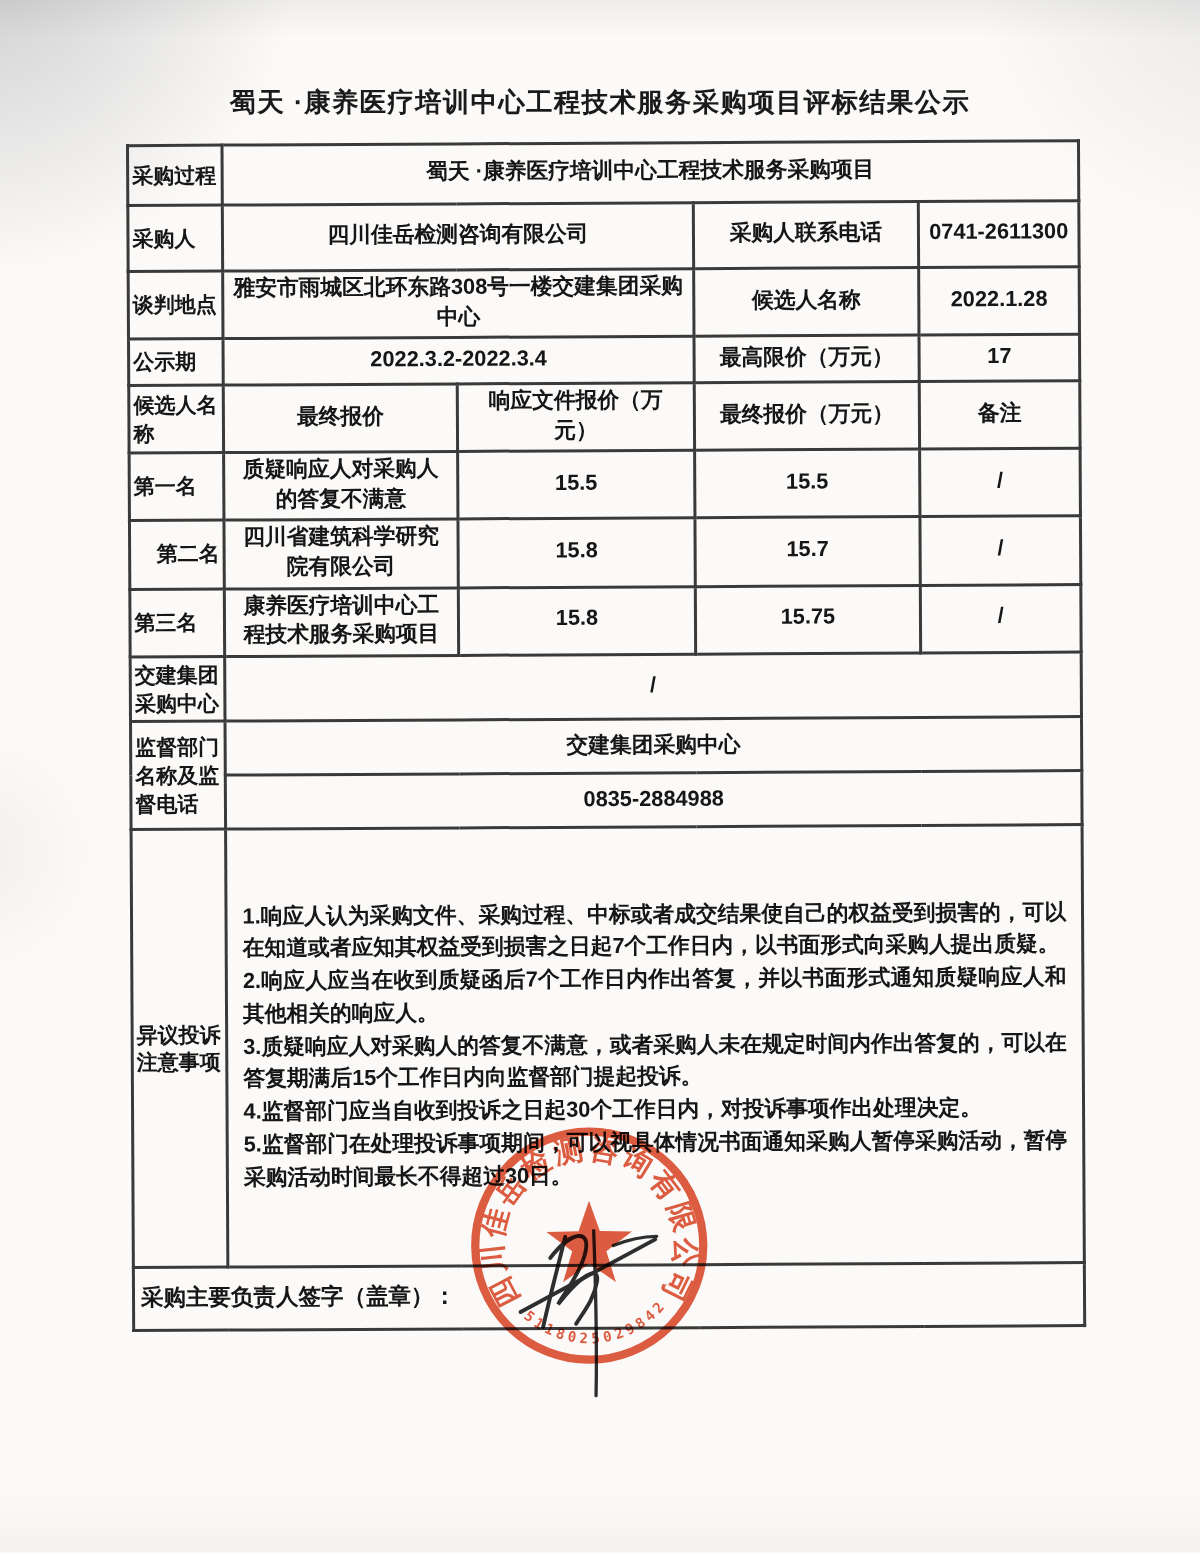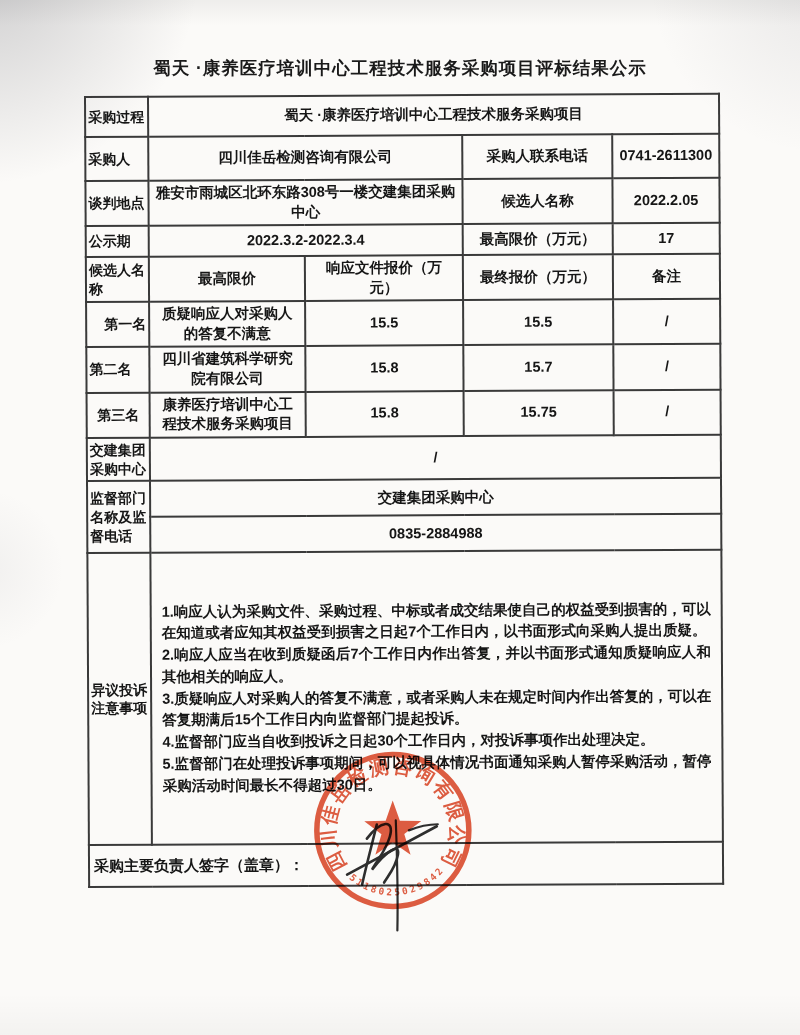--- a/index.html
+++ b/index.html
@@ -84,51 +84,51 @@
         <tr style="height:44px">
           <td class="lbl">采购人</td>
           <td colspan="2">四川佳岳检测咨询有限公司</td>
           <td>采购人联系电话</td>
           <td>0741-2611300</td>
         </tr>
         <tr style="height:43px">
           <td class="lbl">谈判地点</td>
           <td colspan="2">雅安市雨城区北环东路308号一楼交建集团采购中心</td>
           <td>候选人名称</td>
-          <td>2022.2.05</td>
+          <td>2022.1.28</td>
         </tr>
         <tr style="height:31px">
           <td class="lbl">公示期</td>
           <td colspan="2">2022.3.2-2022.3.4</td>
           <td>最高限价（万元）</td>
           <td>17</td>
         </tr>
         <tr style="height:30px">
           <td class="lbl">候选人名称</td>
-          <td>最高限价</td>
+          <td>最终报价</td>
           <td>响应文件报价（万元）</td>
           <td>最终报价（万元）</td>
           <td>备注</td>
         </tr>
         <tr style="height:38px">
-          <td class="lbl" style="text-align:right">第一名</td>
+          <td class="lbl" style="text-align:left">第一名</td>
           <td>质疑响应人对采购人的答复不满意</td>
           <td>15.5</td>
           <td>15.5</td>
           <td>/</td>
         </tr>
         <tr style="height:36px">
-          <td class="lbl" style="text-align:left">第二名</td>
+          <td class="lbl" style="text-align:right">第二名</td>
           <td>四川省建筑科学研究院有限公司</td>
           <td>15.8</td>
           <td>15.7</td>
           <td>/</td>
         </tr>
         <tr style="height:38px">
-          <td class="lbl" style="text-align:center">第三名</td>
+          <td class="lbl" style="text-align:left">第三名</td>
           <td>康养医疗培训中心工程技术服务采购项目</td>
           <td>15.8</td>
           <td>15.75</td>
           <td>/</td>
         </tr>
         <tr style="height:38px">
           <td class="lbl">交建集团采购中心</td>
           <td colspan="4">/</td>
         </tr>
         <tr style="height:36px">

